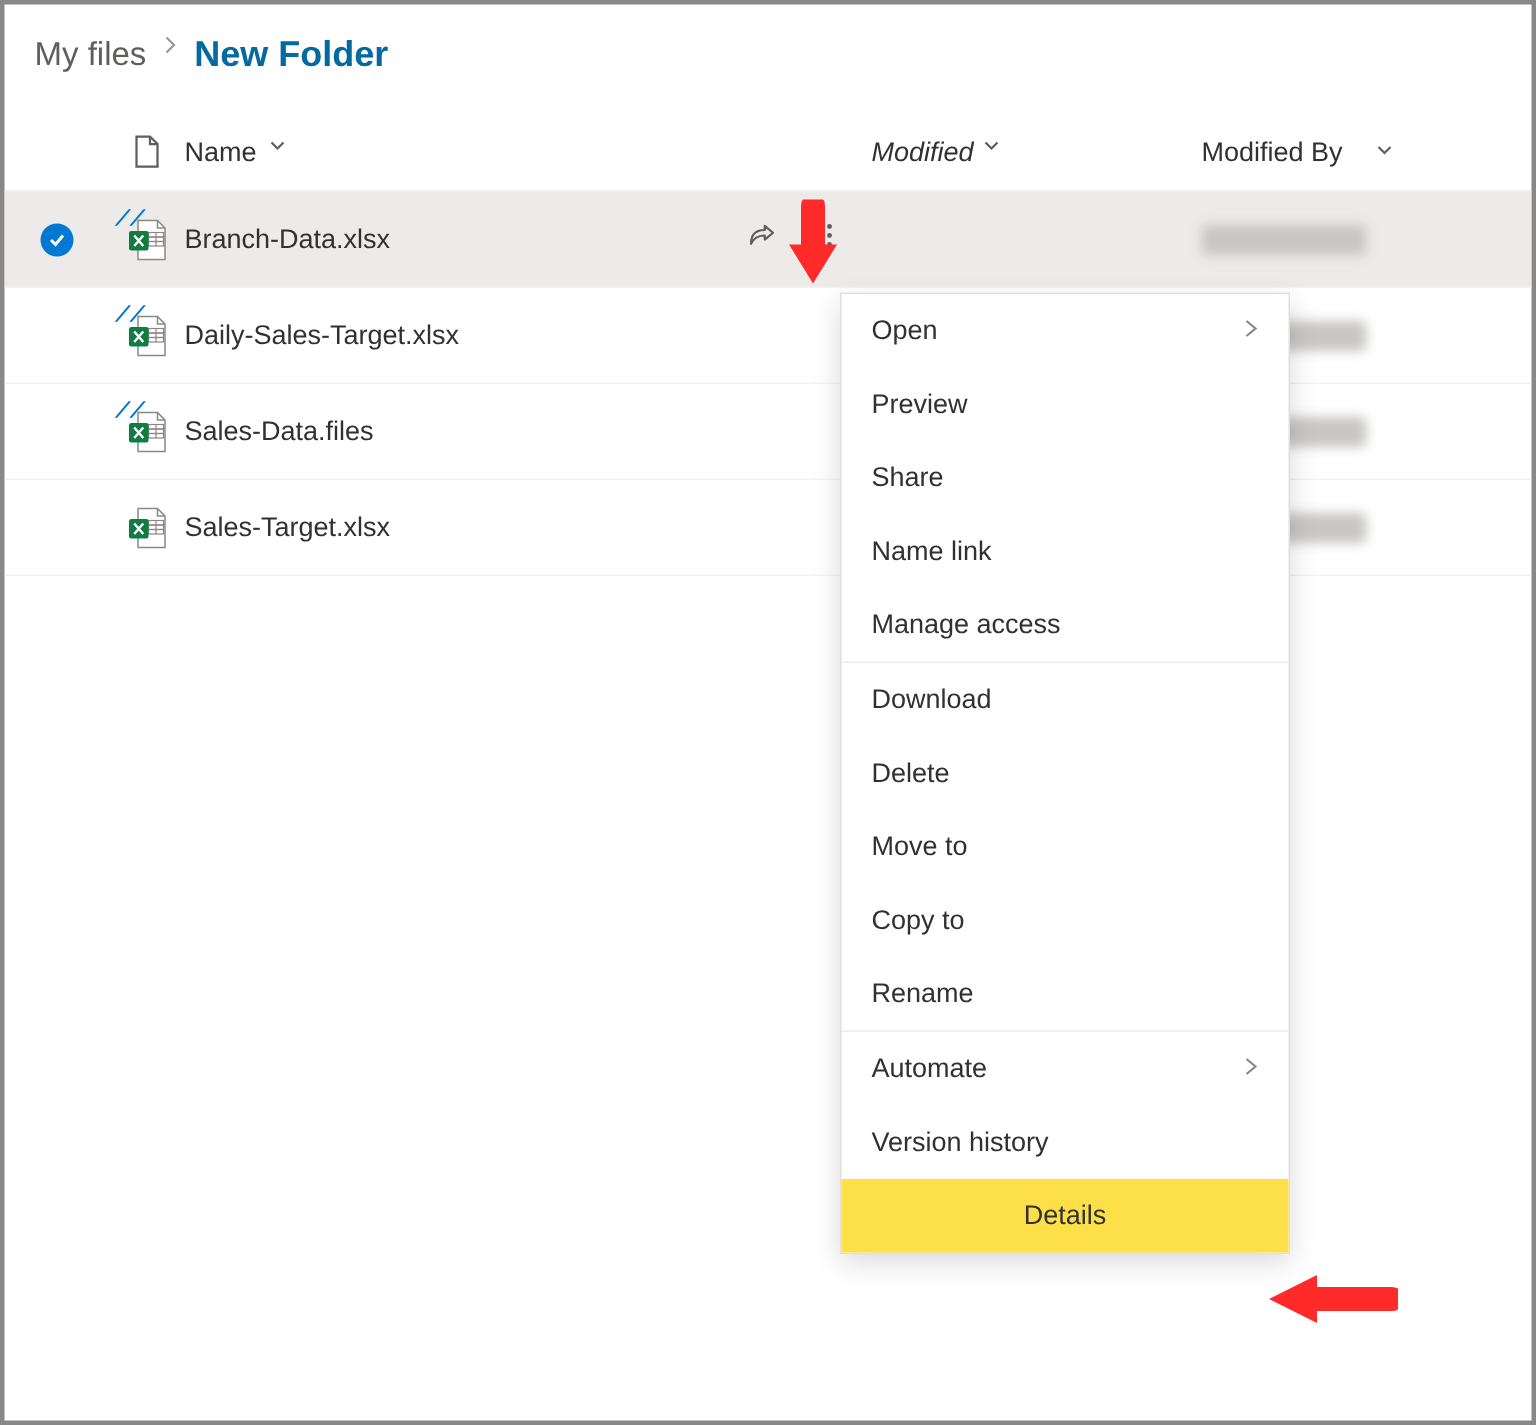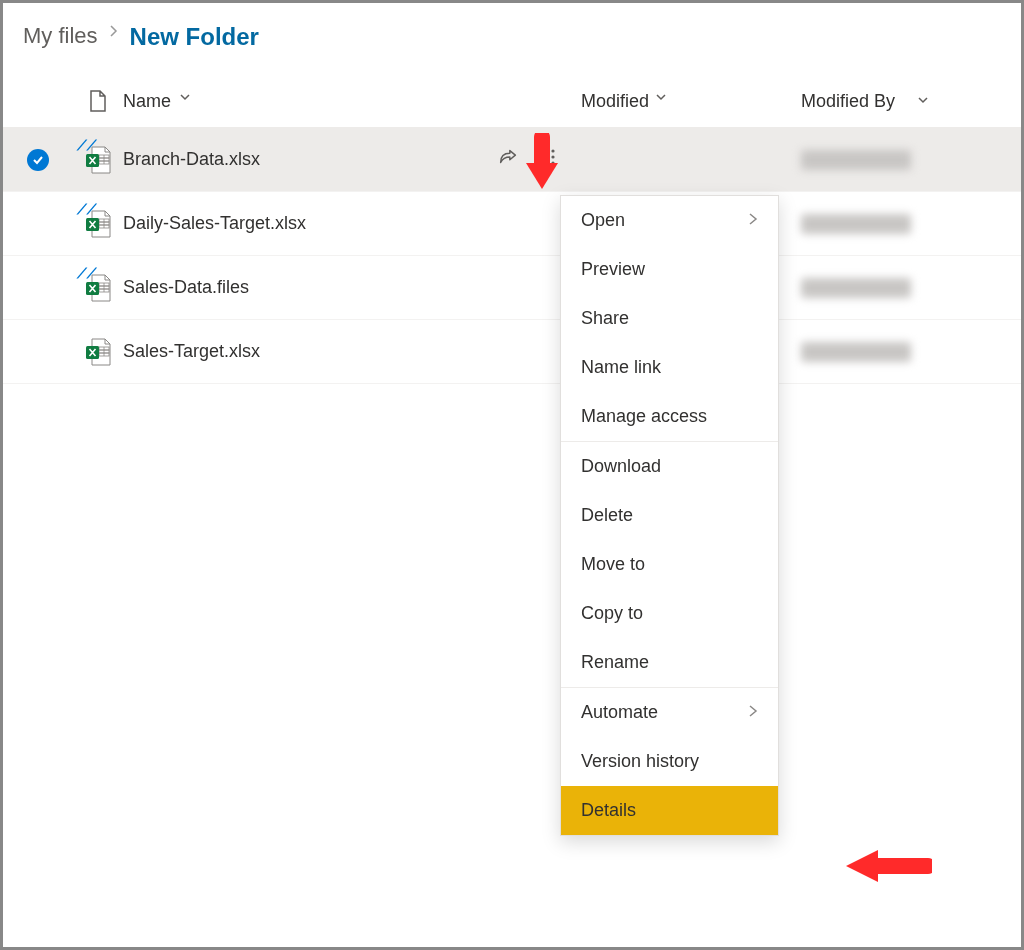--- a/index.html
+++ b/index.html
@@ -26,21 +26,21 @@
     align-items: center;
     padding: 8px 0 14px 0;
     font-size: 18px;
     color: #323130;
     border-bottom: 1px solid #edebe9;
   }
   .col-check { width: 70px; display:flex; justify-content:center;}
   .col-icon  { width: 50px; display:flex; justify-content:center;}
   .col-name  { flex: 1; display:flex; align-items:flex-start; gap:8px;}
   .col-actions { width: 100px; display:flex; align-items:center; justify-content:flex-end; gap:24px; padding-right:18px;}
-  .col-modified { width: 220px; display:flex; align-items:flex-start; gap:6px;}
+  .col-modified { width: 220px; display:flex; align-items:flex-start; gap:6px;font-style:italic;}
   .col-modifiedby { width: 220px; display:flex; align-items:center; gap:22px;}
   .chev { font-size:12px; color:#605e5c;}
   .row {
     display:flex;
     align-items:center;
     height:64px;
     border-bottom:1px solid #f3f2f1;
     font-size:18px;
   }
   .row.selected { background:#edebe9; }
@@ -58,33 +58,33 @@
   }
   .excel-icon svg { width:26px; height:30px;}
   .sync-dash {
     position:absolute; top:-8px; left:-8px;
     color:#0078d4; font-size:14px; font-weight:bold;
   }
   .share-icon, .dots-icon { cursor:pointer; color:#605e5c;}
   .context-menu {
     position:absolute;
     top:195px; left:560px;
-    width:219px;
+    width:300px;
     background:#fff;
     border:1px solid #e1dfdd;
     box-shadow:0 6px 18px rgba(0,0,0,0.15);
     font-size:18px;
     color:#323130;
     z-index:10;
   }
   .menu-item {
     display:flex; align-items:center; justify-content:space-between;
     padding:14px 20px; cursor:pointer;
   }
-  .menu-item.highlight { background:#eab308; }
+  .menu-item.highlight { background:#fde047;justify-content:center; }
   .menu-sep { height:1px; background:#edebe9; }
   .arrow-annotation {
     position:absolute; z-index:20;
   }
   .arrow-down {
     top:133px; left:522px;
     width:40px; height:60px;
   }
   .arrow-left {
     top:846px; left:842px;

